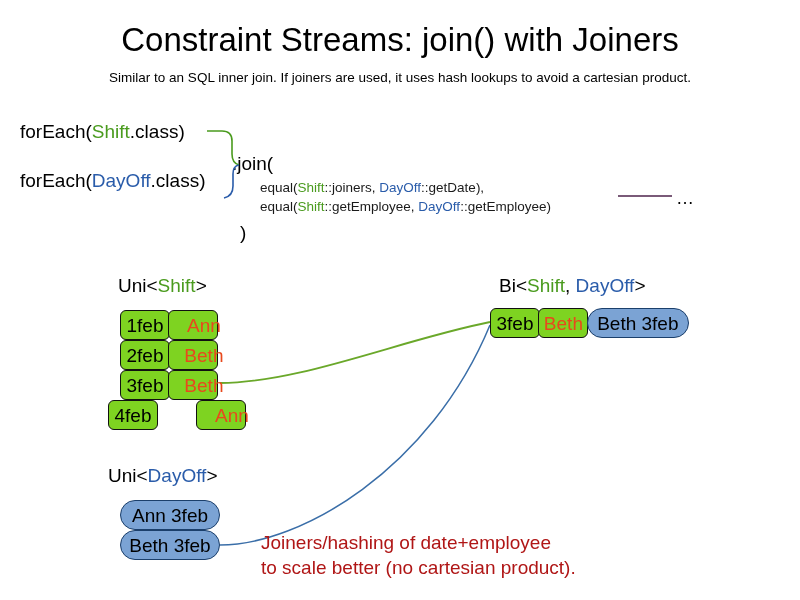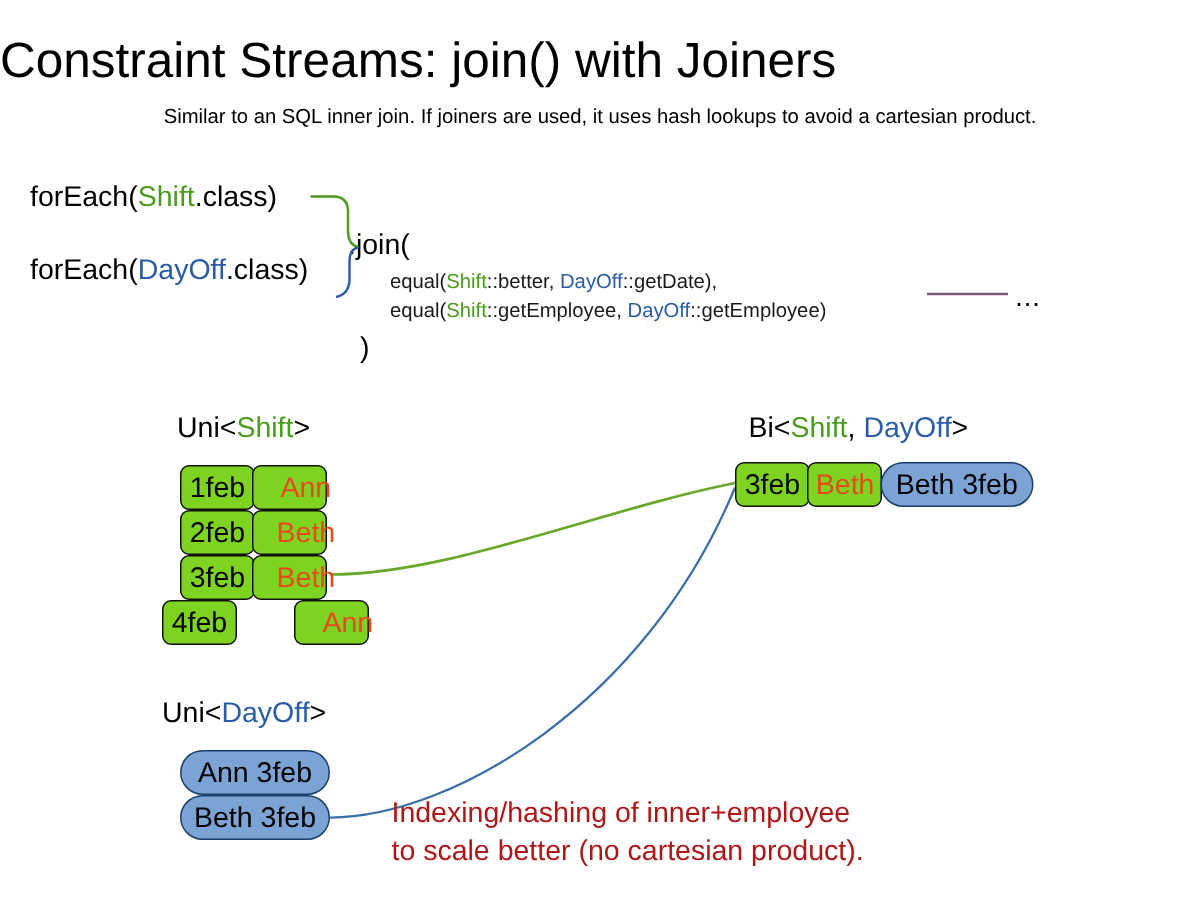--- a/index.html
+++ b/index.html
@@ -21,20 +21,21 @@
     width: 800px;
     height: 600px;
   }
 
   
   .title {
     position: absolute;
     left: 0;
     top: 20px;
     width: 800px;
+    text-align: center;
     font-size: 33px;
     line-height: 40px;
     color: #000;
     white-space: nowrap;
   }
   .subtitle {
     position: absolute;
     left: 0;
     top: 69px;
     width: 800px;
@@ -165,21 +166,21 @@
   </div>
 
   <div class="code-line foreach-dayoff">
     <span>forEach(</span><span class="kw-dayoff">DayOff</span><span>.class)</span>
   </div>
 
   <div class="code-line join-open">.join(</div>
   <div class="code-line join-close">)</div>
 
   <div class="code-small equal-1">
-    <span>equal(</span><span class="kw-shift">Shift</span><span>::better, </span><span class="kw-dayoff">DayOff</span><span>::getDate),</span>
+    <span>equal(</span><span class="kw-shift">Shift</span><span>::joiners, </span><span class="kw-dayoff">DayOff</span><span>::getDate),</span>
   </div>
 
   <div class="code-small equal-2">
     <span>equal(</span><span class="kw-shift">Shift</span><span>::getEmployee, </span><span class="kw-dayoff">DayOff</span><span>::getEmployee)</span>
   </div>
 
   <div class="ellipsis">…</div>
 
   <div class="stream-label label-uni-shift">
     <span>Uni&lt;</span><span class="kw-shift">Shift</span><span>&gt;</span>
@@ -230,17 +231,17 @@
   </div>
 
   <div class="fact-row dayoff-row dayoff-row-0">
     <div class="cell blue pair">Ann 3feb</div>
   </div>
   <div class="fact-row dayoff-row dayoff-row-1">
     <div class="cell blue pair">Beth 3feb</div>
   </div>
 
   <div class="annotation">
-    <div>Indexing/hashing of inner+employee</div>
+    <div>Joiners/hashing of date+employee</div>
     <div>to scale better (no cartesian product).</div>
   </div>
 
 </div>
 
 </body></html>

